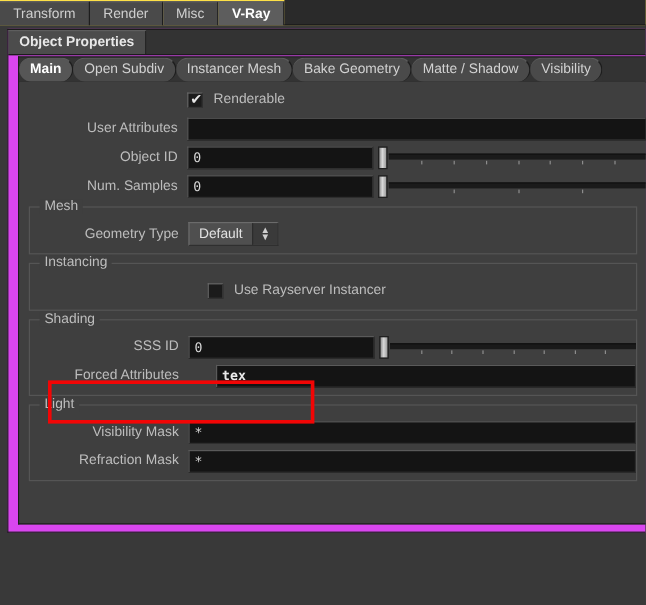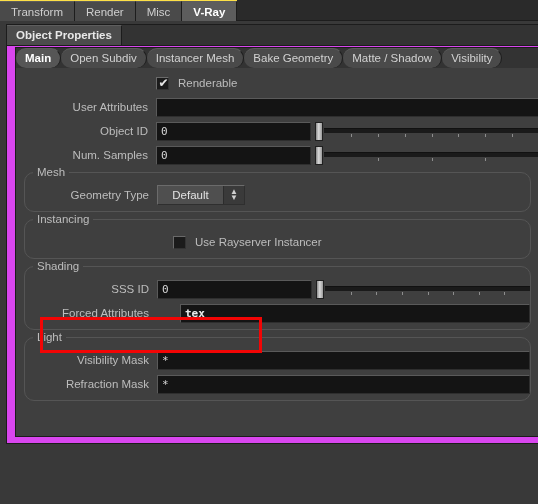--- a/index.html
+++ b/index.html
@@ -219,21 +219,21 @@
     line-height: 16px;
   }
   .cb-label {
     margin-left: 9px;
     color: #bdbdbd;
     font-size: 11.5px;
   }
 
   
   .combo {
-    width: 88px; height: 20px;
+    width: 75px; height: 20px;
     background: #4f4f4f;
     border: 1px solid #6b6b6b;
     border-right-color: #2f2f2f;
     border-bottom-color: #2f2f2f;
     box-sizing: border-box;
     display: flex;
     align-items: center;
     flex: none;
   }
   .combo .val {
@@ -253,21 +253,21 @@
     line-height: 6px;
     color: #d0d0d0;
     font-size: 8px;
   }
 
   
   .group {
     position: relative;
     margin: 7px 8px 0 8px;
     border: 1px solid #555555;
-    border-radius: 10px;
+    border-radius: 0;
     padding: 12px 0 6px 0;
   }
   .group > .gtitle {
     position: absolute;
     left: 8px; top: -7px;
     background: #3f3f3f;
     padding: 0 4px;
     color: #bdbdbd;
     font-size: 11.5px;
   }

